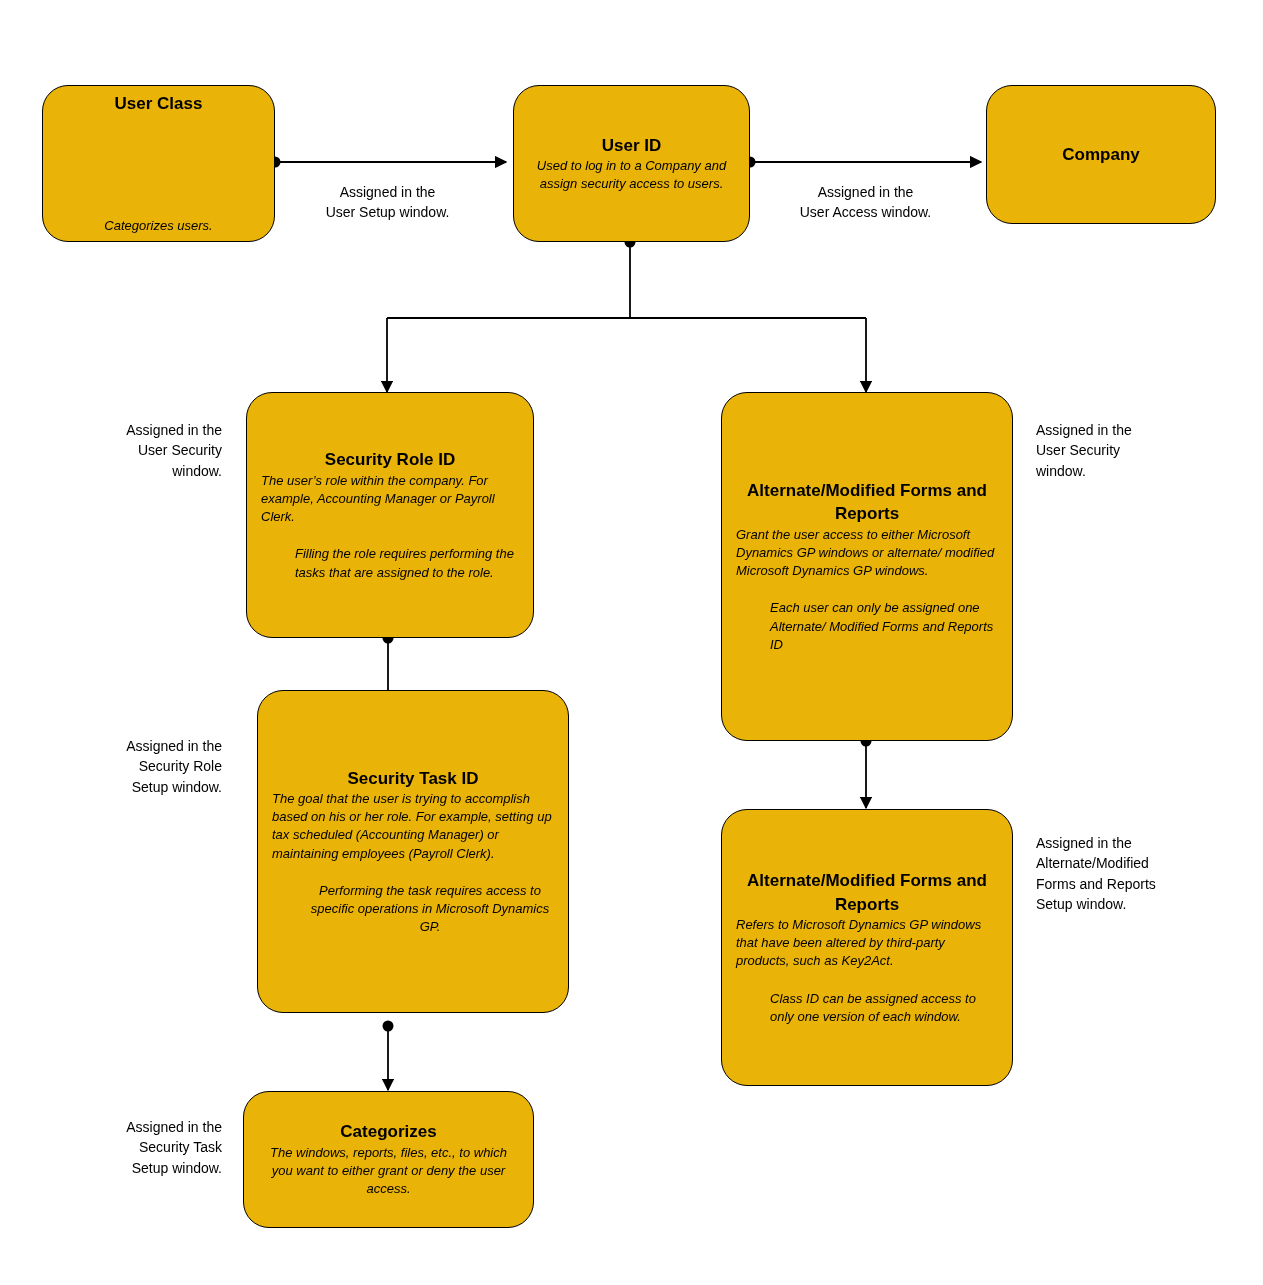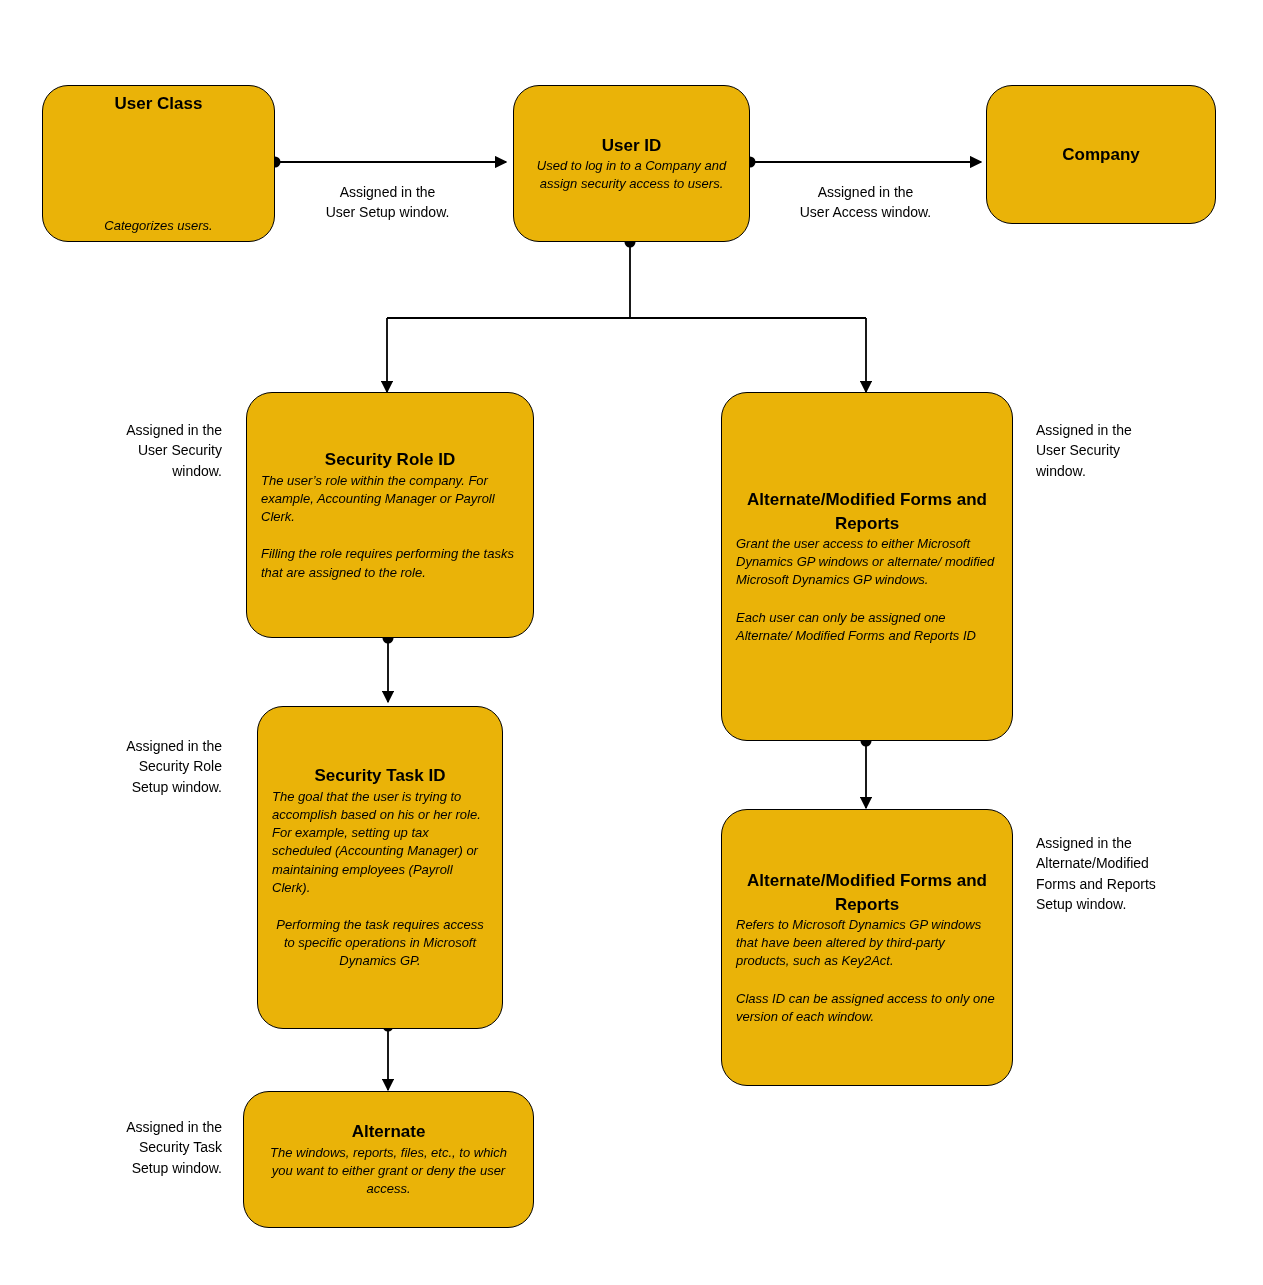--- a/index.html
+++ b/index.html
@@ -43,21 +43,21 @@
     font-size: 17px;
     line-height: 1.38;
   }
   .node .body {
     font-size: 13px;
     line-height: 1.40;
     font-style: italic;
   }
   .node .body.left  { text-align: left; }
   .node .body.center{ text-align: center; }
-  .node .body.gap   { margin-top: 19px; }
+  .node .body.gap   { margin-top: 19px; margin-left: 34px; }
 
   .side-label {
     position: absolute;
     font-size: 14px;
     line-height: 1.45;
     white-space: pre-line;
   }
   .side-label.right-align { text-align: right; }
   .side-label.left-align  { text-align: left;  }
   .side-label.center-align{ text-align: center;}
@@ -127,34 +127,34 @@
     <div class="body left">The user’s role within the company. For example, Accounting Manager or Payroll Clerk.</div>
     <div class="body left gap">Filling the role requires performing the tasks that are assigned to the role.</div>
   </div>
 
   <div class="node" style="left:721px; top:392px; width:292px; height:349px;">
     <div class="title">Alternate/Modified Forms and Reports</div>
     <div class="body left">Grant the user access to either Microsoft Dynamics GP windows or alternate/ modified Microsoft Dynamics GP windows.</div>
     <div class="body left gap">Each user can only be assigned one Alternate/ Modified Forms and Reports ID</div>
   </div>
 
-  <div class="node" style="left:257px; top:706px; width:246px; height:323px;">
+  <div class="node" style="left:257px; top:690px; width:312px; height:323px;">
     <div class="title">Security Task ID</div>
     <div class="body left">The goal that the user is trying to accomplish based on his or her role. For example, setting up tax scheduled (Accounting Manager) or maintaining employees (Payroll Clerk).</div>
     <div class="body center gap">Performing the task requires access to specific operations in Microsoft Dynamics GP.</div>
   </div>
 
   <div class="node" style="left:721px; top:809px; width:292px; height:277px;">
     <div class="title">Alternate/Modified Forms and Reports</div>
     <div class="body left">Refers to Microsoft Dynamics GP windows that have been altered by third-party products, such as Key2Act.</div>
     <div class="body left gap">Class ID can be assigned access to only one version of each window.</div>
   </div>
 
   <div class="node" style="left:243px; top:1091px; width:291px; height:137px;">
-    <div class="title">Alternate</div>
+    <div class="title">Categorizes</div>
     <div class="body center">The windows, reports, files, etc., to which you want to either grant or deny the user access.</div>
   </div>
 
   <div class="side-label center-align" style="left:290px; top:182px; width:195px;">Assigned in the
 User Setup window.</div>
 
   <div class="side-label center-align" style="left:768px; top:182px; width:195px;">Assigned in the
 User Access window.</div>
 
   <div class="side-label right-align" style="left:50px; top:420px; width:172px;">Assigned in the

